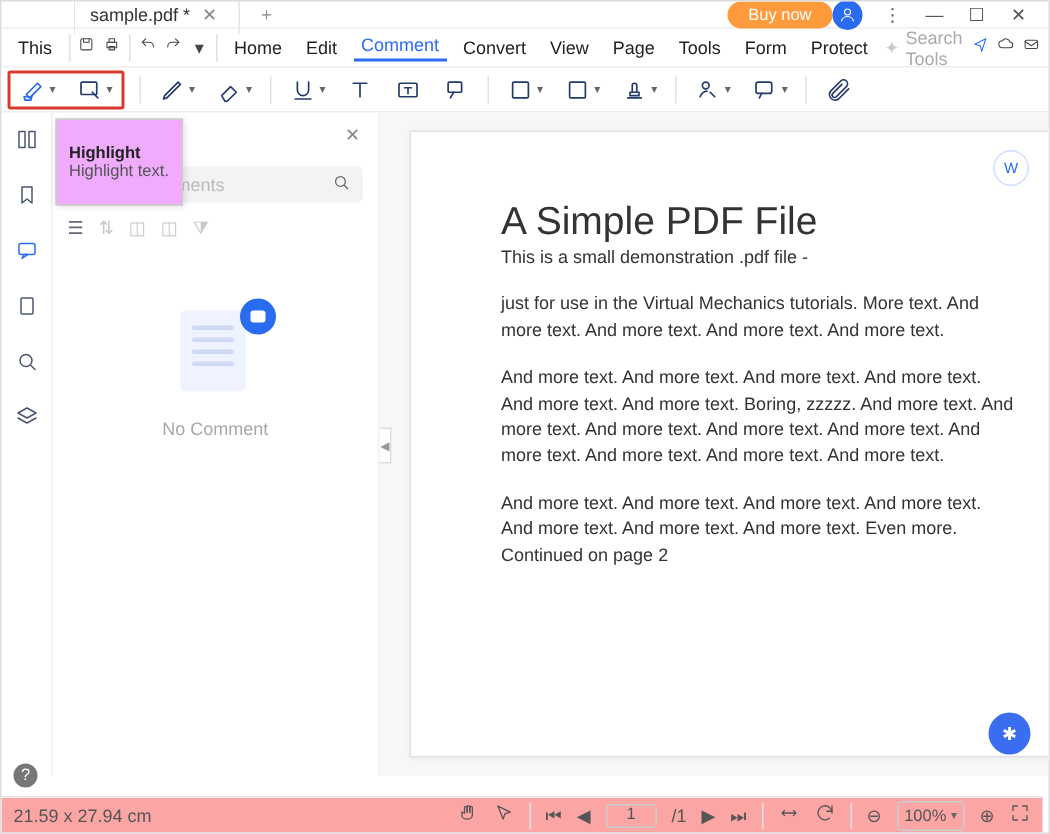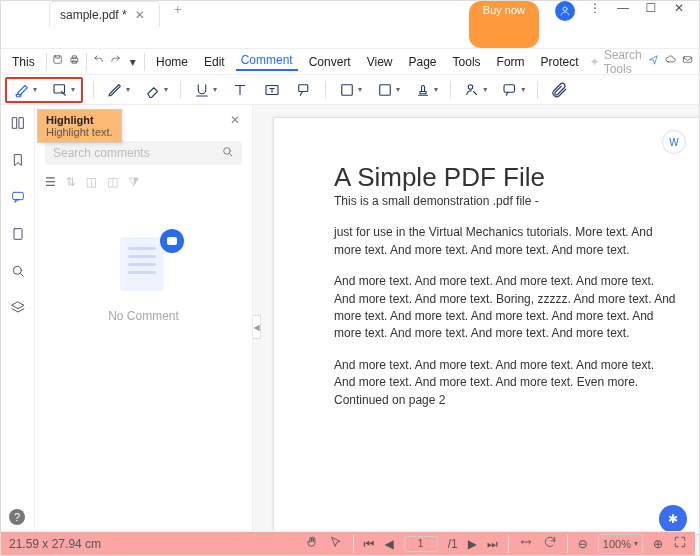--- a/index.html
+++ b/index.html
@@ -1,40 +1,40 @@
 <!DOCTYPE html>
 <html><head>
 <meta charset="utf-8">
 <style>
 *{box-sizing:border-box;margin:0;padding:0;font-family:"Segoe UI",Arial,sans-serif}
 body{background:#fff;width:700px;height:556px;overflow:hidden;position:relative;border:1px solid #ddd;font-size:12px;color:#333}
-.titlebar{height:48px;display:flex;padding:0 6px;border-bottom:1px solid #eee}
+.titlebar{height:18px;display:flex;align-items:center;padding:0 6px;border-bottom:1px solid #eee}
 .tab{display:flex;align-items:center;height:26px;padding:0 10px;border:1px solid #e5e5e5;border-bottom:none;border-radius:5px 5px 0 0;margin-left:42px;font-size:12px;color:#333;gap:8px}
 .tab .close{width:14px;color:#888}
 .new-tab{width:20px;text-align:center;color:#888;margin-left:8px}
 .titlebar .spacer{flex:1}
-.buy{background:#ff9a3d;color:#fff;border-radius:12px;padding:3px 14px;font-size:11px;margin-right:16px}
+.buy{background:#ff9a3d;color:#fff;border-radius:12px;padding:3px 14px;font-size:11px;margin-right:0}
 .user-badge{width:20px;height:20px;border-radius:50%;background:#2a6cf0;color:#fff;display:flex;align-items:center;justify-content:center;margin-right:6px}
 .win-btn{width:28px;text-align:center;color:#555}
 .menubar{height:26px;display:flex;align-items:center;padding:0 6px;gap:6px;border-bottom:1px solid #eee;font-size:12px}
 .menubar .ico{width:18px;text-align:center;color:#444}
 .menubar .txt{padding:0 5px;color:#222;white-space:nowrap}
 .menubar .active{color:#2a6cf0;border-bottom:2px solid #2a6cf0;padding-bottom:2px}
 .menubar .search{color:#aaa;display:flex;align-items:center;gap:4px}
 .toolbar{height:30px;display:flex;align-items:center;padding:0 6px;gap:10px;border-bottom:1px solid #eee}
 .tool{display:flex;align-items:center;gap:2px;color:#233a6b;padding:2px}
 .tool svg{width:18px;height:18px}
 .caret{font-size:8px;color:#666}
 .sep{width:1px;height:18px;background:#e0e0e0}
 .redbox{border:2px solid #d93a2e;border-radius:2px;padding:0 4px;height:26px;display:flex;align-items:center;gap:10px;margin-left:-2px}
 .workspace{display:flex;height:442px}
 .rail{width:34px;border-right:1px solid #eee;display:flex;flex-direction:column;align-items:center;padding-top:10px;gap:18px;color:#4a5570}
 .rail .on{color:#2a6cf0}
 .sidebar{width:218px;border-right:1px solid #eee;position:relative;padding:8px 10px}
-.tooltip{position:absolute;top:4px;left:2px;background:#fdba74;border:1px solid #ccc;padding:4px 8px;font-size:11px;box-shadow:1px 1px 4px rgba(0,0,0,.12);z-index:5}
+.tooltip{position:absolute;top:4px;left:2px;background:#f0abfc;border:1px solid #ccc;padding:16px 8px;font-size:11px;box-shadow:1px 1px 4px rgba(0,0,0,.12);z-index:5}
 .tooltip .t1{font-weight:600;color:#222}
 .tooltip .t2{color:#555;font-size:11px}
 .side-close{position:absolute;right:12px;top:8px;color:#888}
 .searchbox{margin-top:28px;display:flex;align-items:center;background:#f3f3f3;border-radius:4px;height:24px;padding:0 8px;color:#bbb}
 .searchbox .mag{margin-left:auto;color:#666}
 .sortrow{display:flex;gap:10px;margin-top:10px;color:#c7c7c7}
 .nocomment{text-align:center;margin-top:40px;color:#a8a8a8}
 .nocomment .ill{width:80px;height:70px;margin:0 auto 10px;position:relative}
 .paper{position:absolute;left:16px;top:8px;width:44px;height:54px;background:#eef3ff;border-radius:4px}
 .paper::before{content:"";position:absolute;left:8px;top:10px;width:28px;height:3px;background:#cfd9f4;border-radius:2px;box-shadow:0 8px 0 #cfd9f4,0 16px 0 #cfd9f4,0 24px 0 #cfd9f4}

